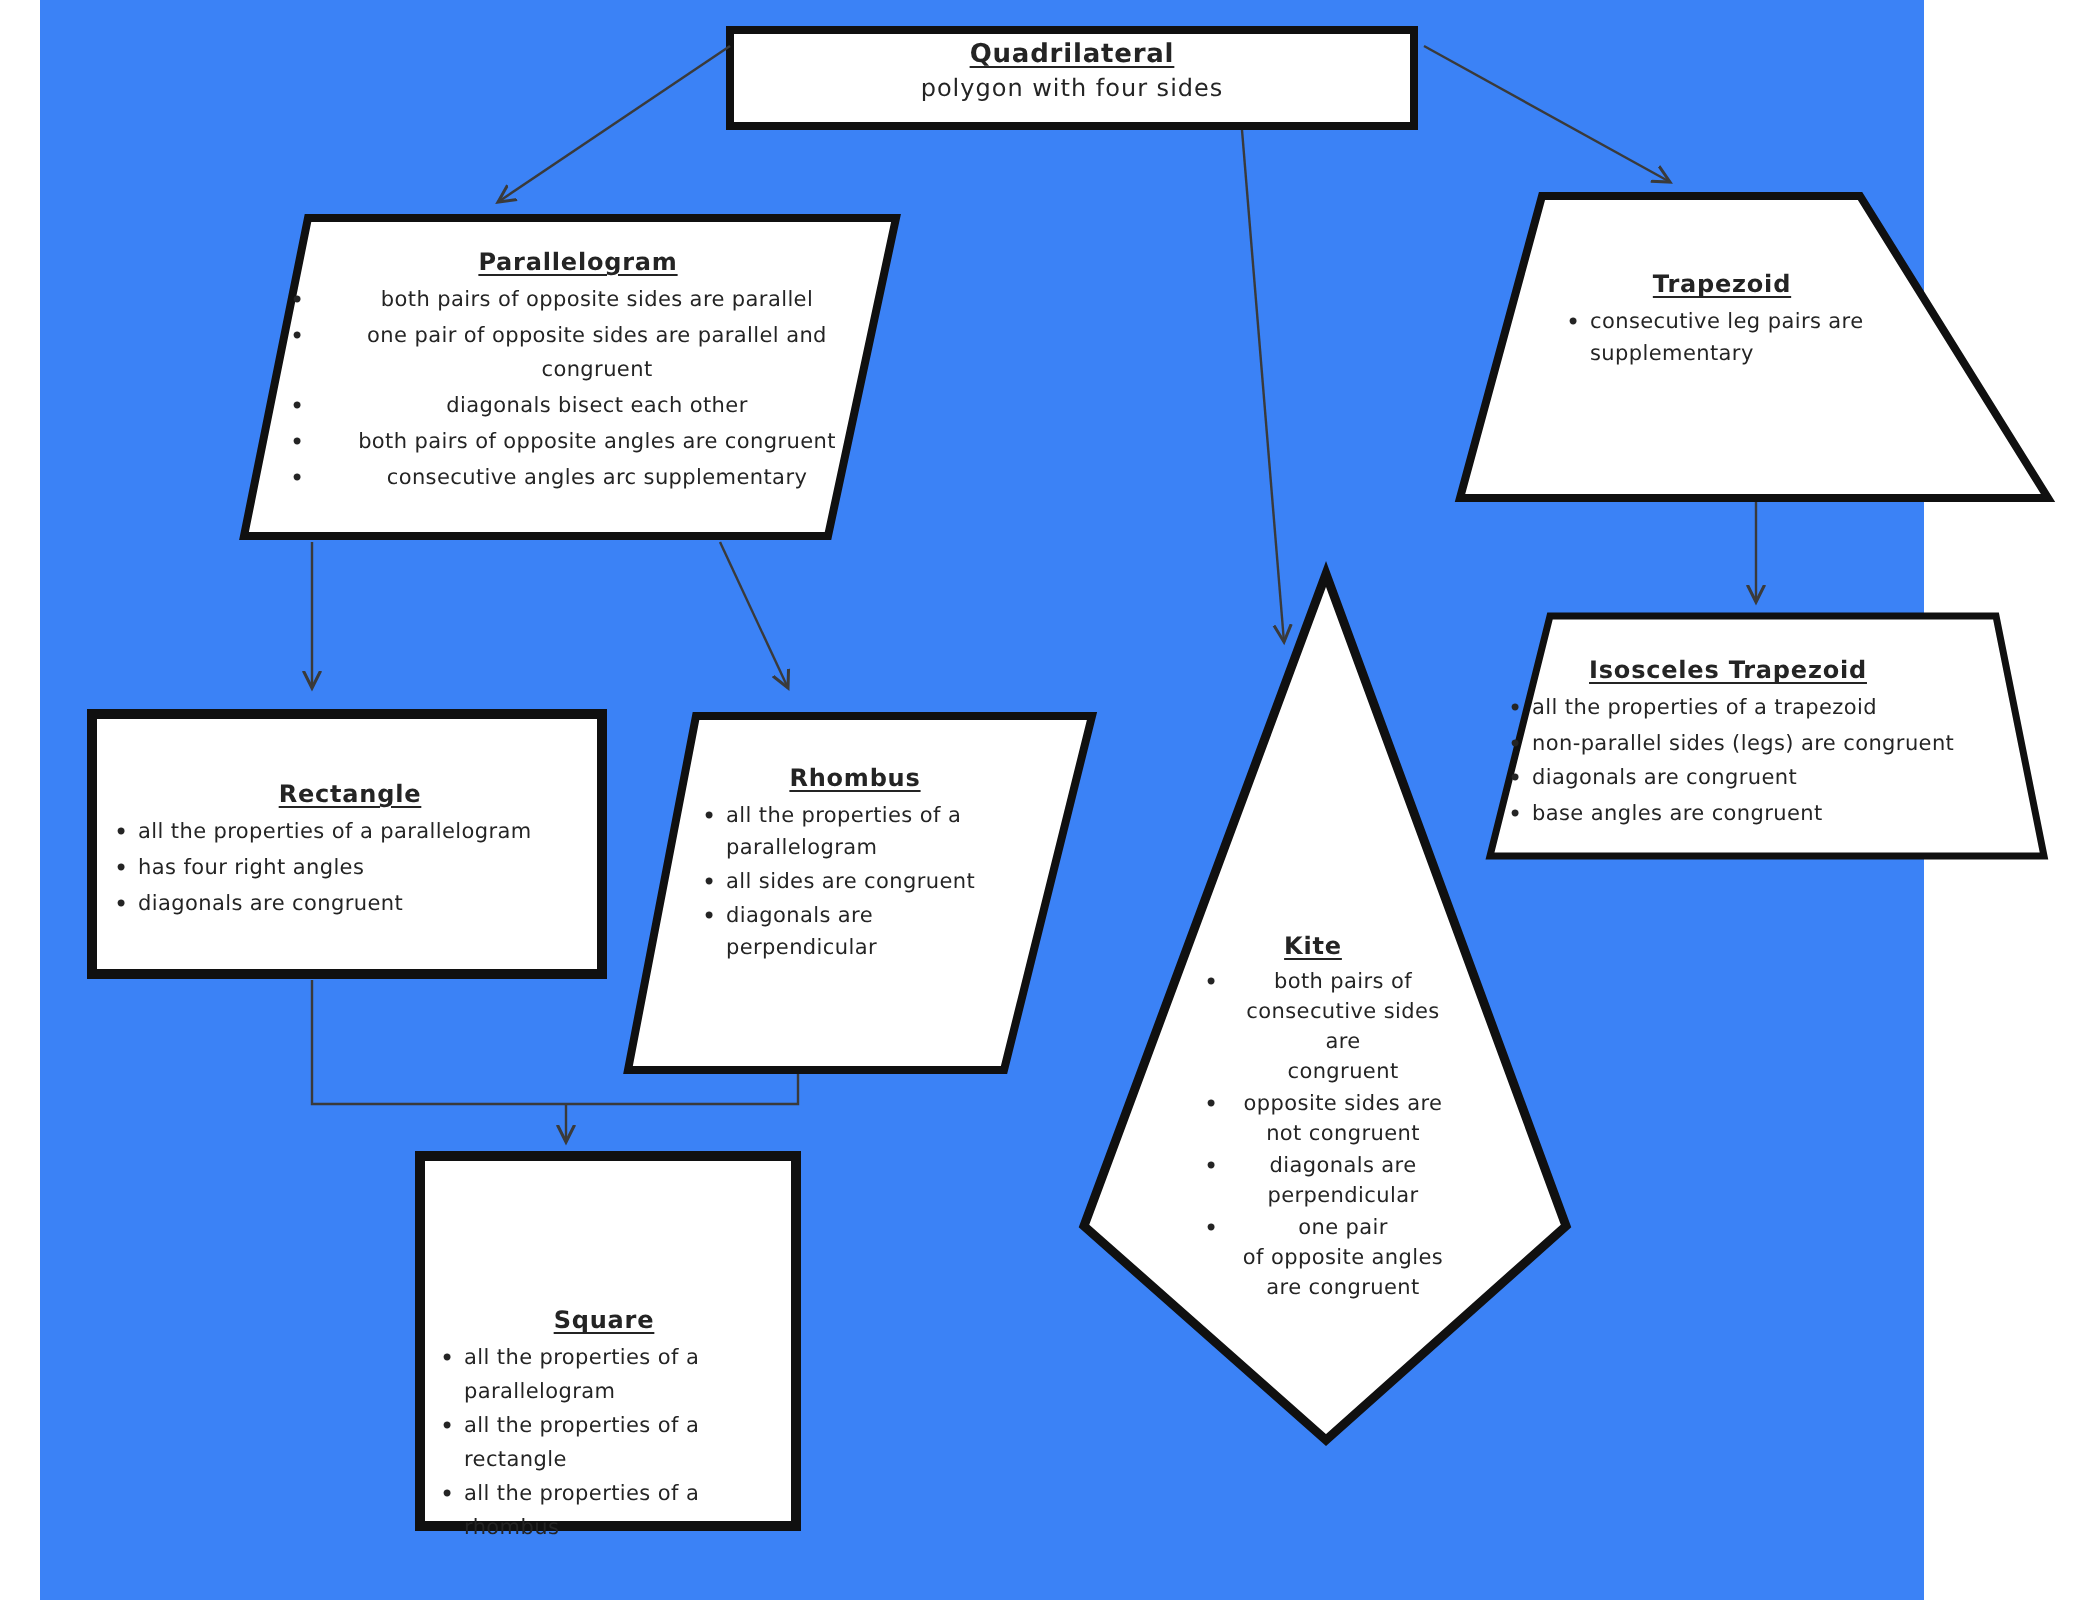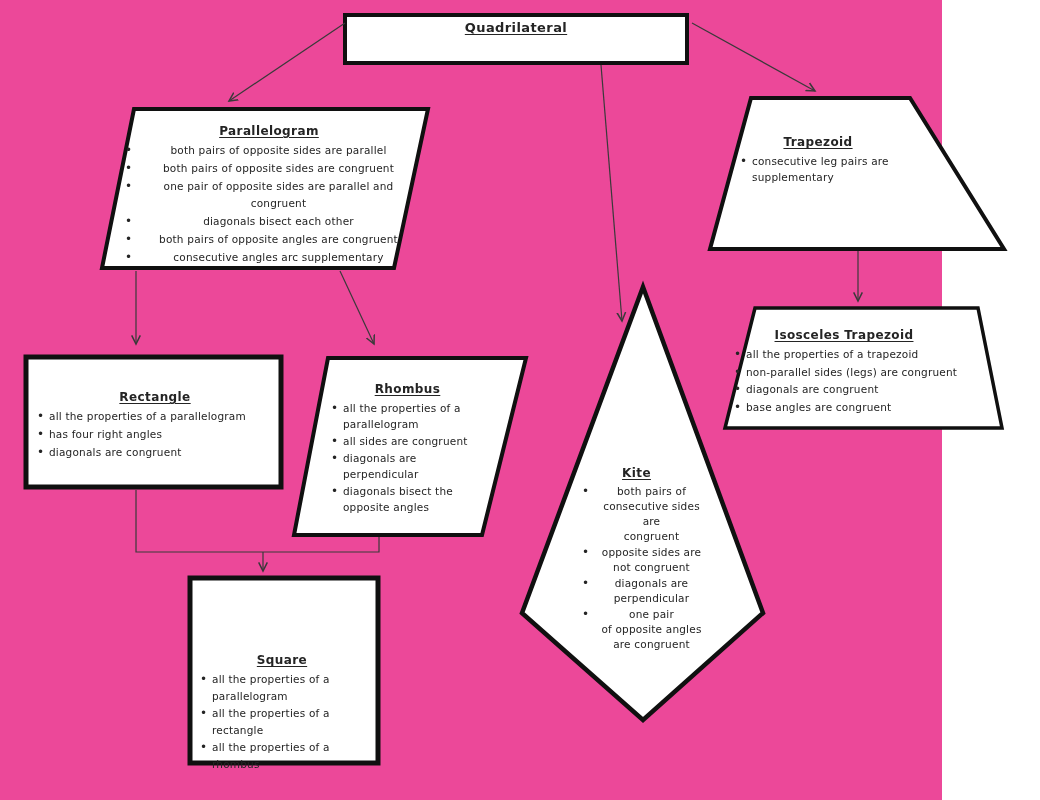--- a/index.html
+++ b/index.html
@@ -1,21 +1,21 @@
 <!DOCTYPE html>
 <html><head>
 <meta charset="utf-8">
 <style>
   html,body { margin:0; padding:0; background:#ffffff; }
   body {
     width:1040px; height:800px; overflow:hidden;
     font-family:"DejaVu Sans", sans-serif;
     color:#242424;
   }
-  .stage { position:relative; width:942px; height:800px; background:#ec4899; }
+  .stage { position:relative; width:942px; height:800px; background:#3b82f6;margin-left:20px; }
   svg.layer { position:absolute; left:0; top:0; }
 
   .node { position:absolute; }
   .node-title {
     font-weight:bold;
     text-align:center;
     text-decoration:underline;
     text-underline-offset:2px;
     font-size:12px;
     letter-spacing:0.4px;
@@ -38,21 +38,21 @@
   }
 
   
   #n-quadrilateral { left:346px; top:20px; width:340px; text-align:center; }
   #n-quadrilateral .node-title { font-size:13px; margin-bottom:2px; }
   #n-quadrilateral .node-subtitle { font-size:12px; letter-spacing:0.5px; }
 
   #n-parallelogram { left:118px; top:124px; width:302px; }
   #n-parallelogram ul.bullets { margin-left:6px; line-height:17px;text-align:center; }
 
-  #n-trapezoid { left:725px; top:135px; width:186px; }
+  #n-trapezoid { left:748px; top:135px; width:186px; }
   #n-trapezoid ul.bullets { margin-left:14px; }
 
   #n-isosceles-trapezoid { left:718px; top:328px; width:252px; }
   #n-isosceles-trapezoid ul.bullets { margin-left:15px; line-height:16.5px; }
 
   #n-rectangle { left:33px; top:390px; width:244px; }
   #n-rectangle ul.bullets { margin-left:3px; line-height:17px; }
 
   #n-rhombus { left:320px; top:382px; width:175px; }
   #n-rhombus ul.bullets { margin-left:10px; }
@@ -89,27 +89,27 @@
     <line x1="601" y1="65" x2="622" y2="321" stroke="#3a3a3a" stroke-width="1.2" marker-end="url(#ah)"></line>
     <line x1="136" y1="271" x2="136" y2="344" stroke="#3a3a3a" stroke-width="1.2" marker-end="url(#ah)"></line>
     <line x1="340" y1="271" x2="374" y2="344" stroke="#3a3a3a" stroke-width="1.2" marker-end="url(#ah)"></line>
     <line x1="858" y1="251" x2="858" y2="301" stroke="#3a3a3a" stroke-width="1.2" marker-end="url(#ah)"></line>
     <path d="M136,490 L136,552 L379,552 L379,537" fill="none" stroke="#3a3a3a" stroke-width="1.2"></path>
     <line x1="263" y1="552" x2="263" y2="571" stroke="#3a3a3a" stroke-width="1.2" marker-end="url(#ah)"></line>
   </svg>
 
   <div class="node" id="n-quadrilateral">
     <div class="node-title">Quadrilateral</div>
+    <div class="node-subtitle">polygon with four sides</div>
   </div>
 
   <div class="node" id="n-parallelogram">
     <div class="node-title">Parallelogram</div>
     <ul class="bullets">
         <li>both pairs of opposite sides are parallel</li>
-        <li>both pairs of opposite sides are congruent</li>
         <li>one pair of opposite sides are parallel and
 congruent</li>
         <li>diagonals bisect each other</li>
         <li>both pairs of opposite angles are congruent</li>
         <li>consecutive angles arc supplementary</li>
       </ul>
   </div>
 
   <div class="node" id="n-trapezoid">
     <div class="node-title">Trapezoid</div>
@@ -139,22 +139,20 @@
   </div>
 
   <div class="node" id="n-rhombus">
     <div class="node-title">Rhombus</div>
     <ul class="bullets">
         <li>all the properties of a
 parallelogram</li>
         <li>all sides are congruent</li>
         <li>diagonals are
 perpendicular</li>
-        <li>diagonals bisect the
-opposite angles</li>
       </ul>
   </div>
 
   <div class="node" id="n-kite">
     <div class="node-title">Kite</div>
     <ul class="bullets">
         <li>both pairs of
 consecutive sides
 are
 congruent</li>

